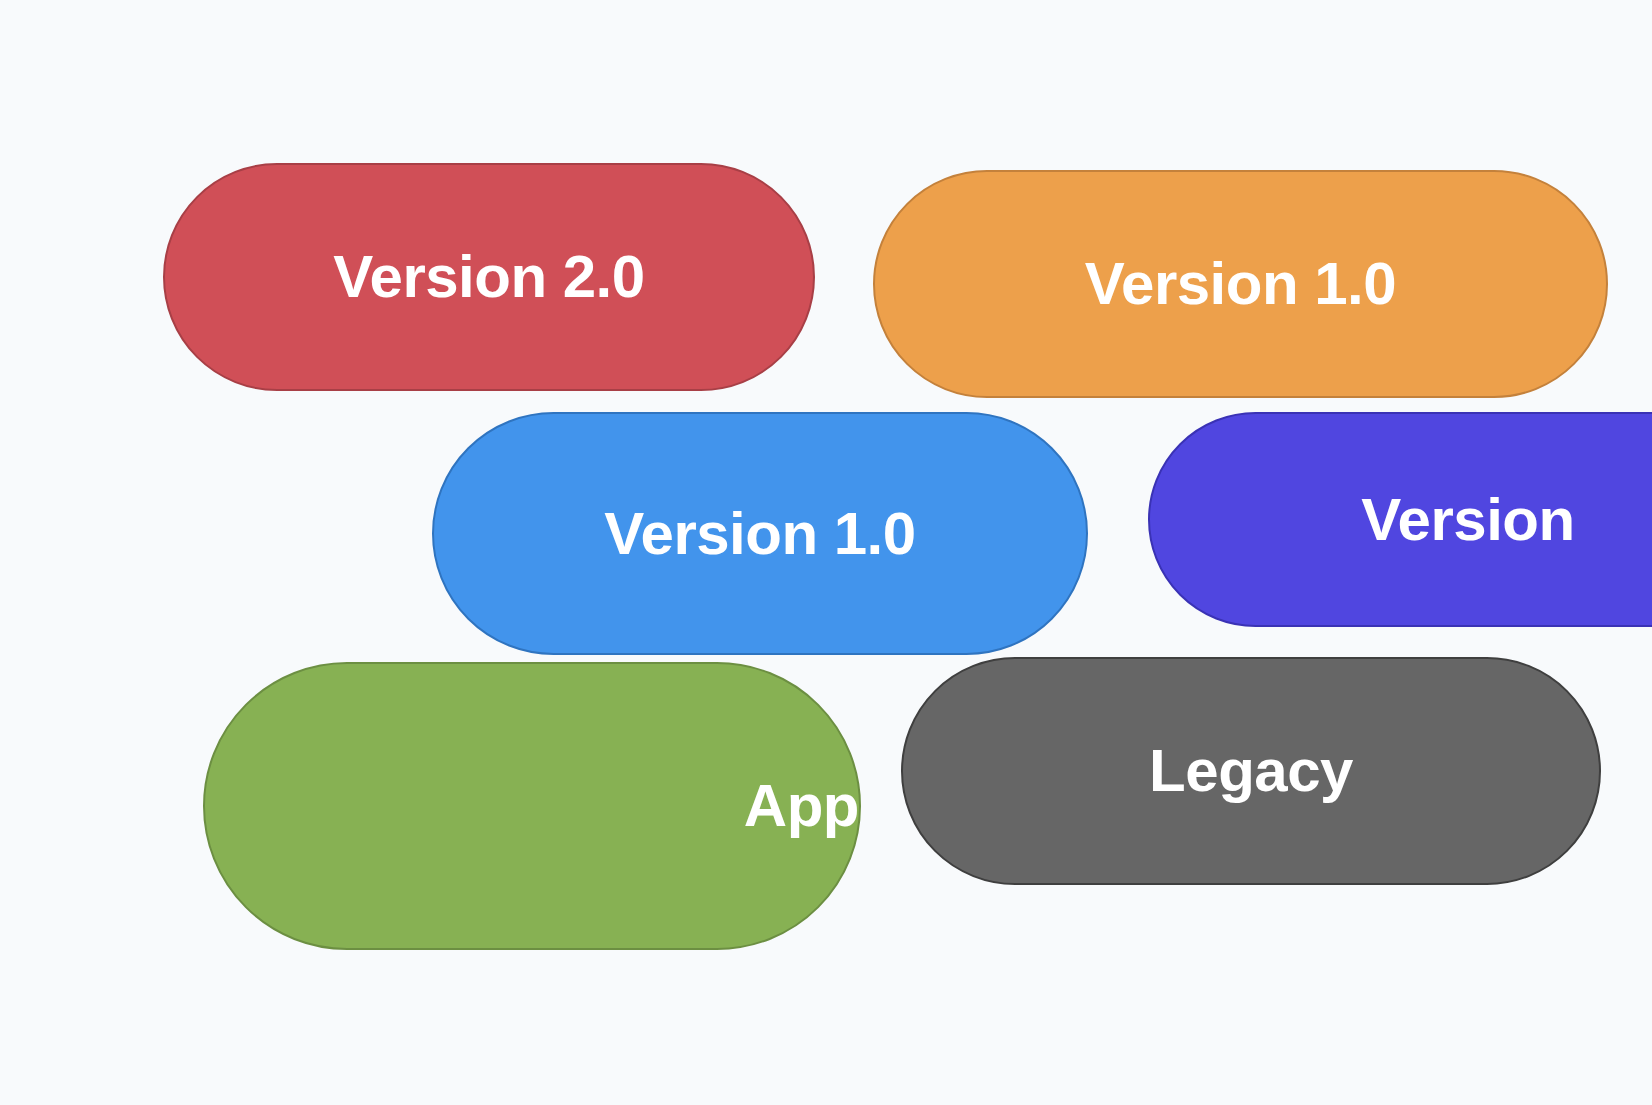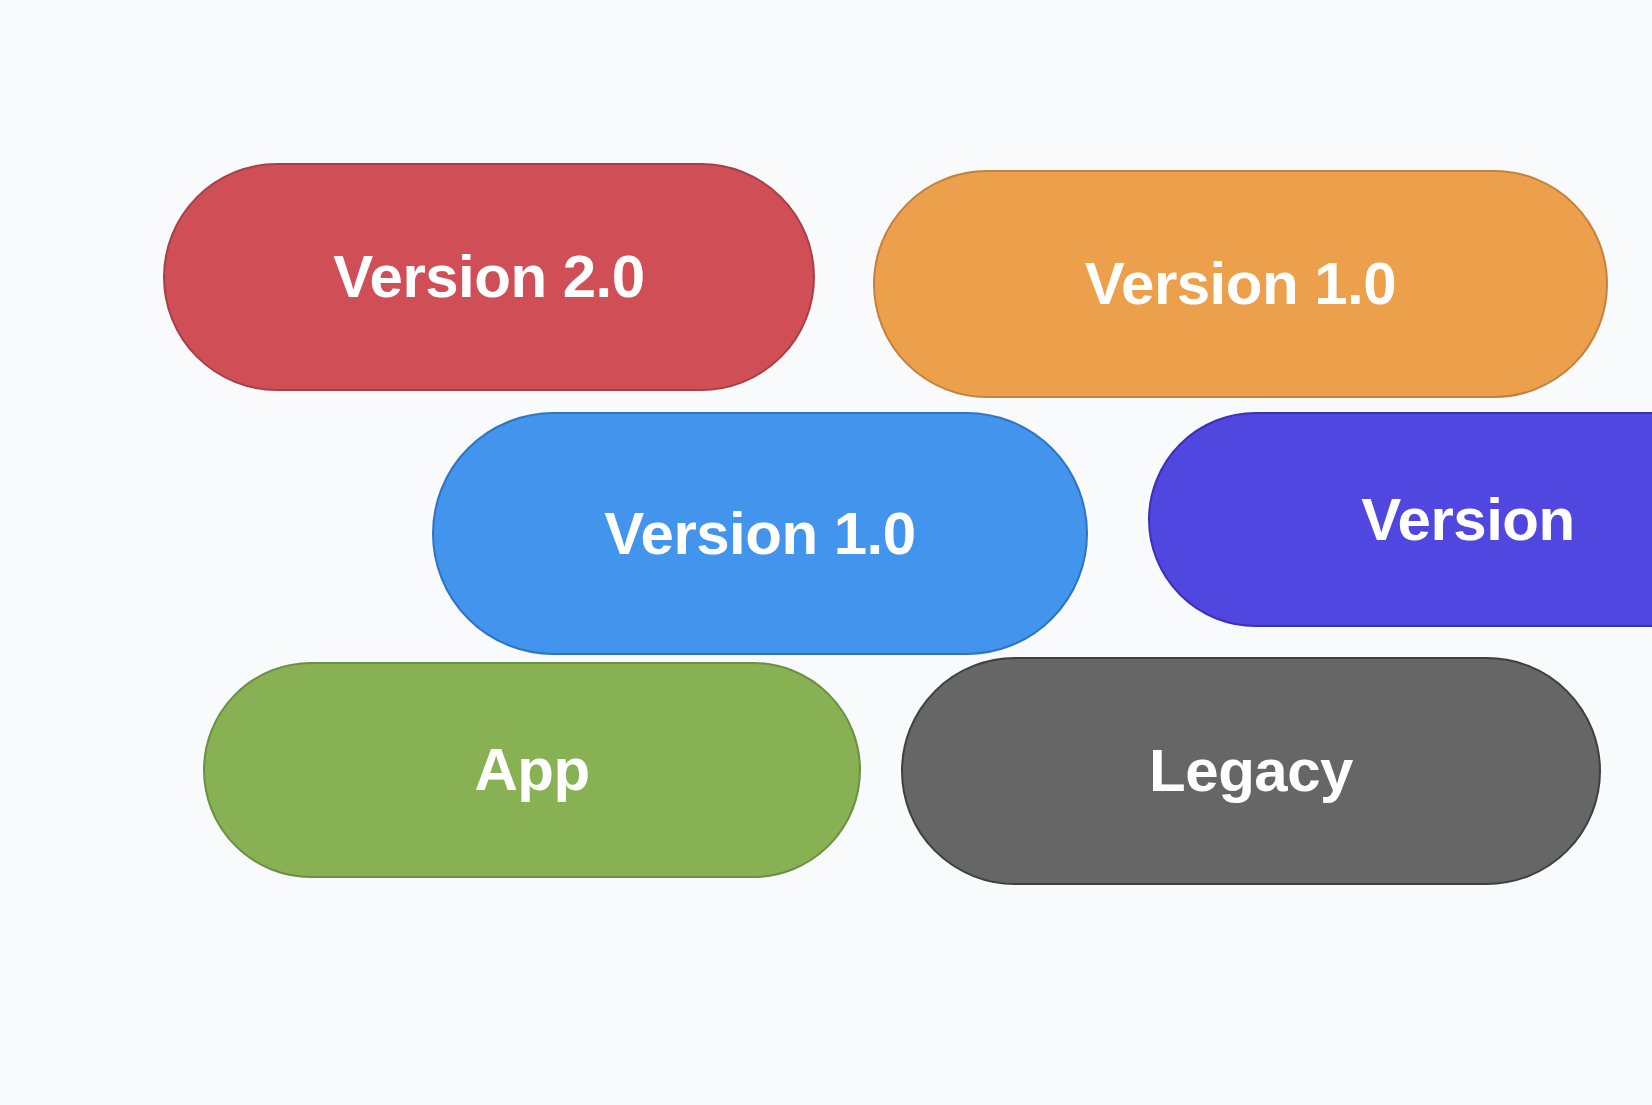--- a/index.html
+++ b/index.html
@@ -68,21 +68,22 @@
     left: 1148px;
     top: 412px;
     width: 640px;
     height: 215px;
   }
   
   #pill-app {
     left: 203px;
     top: 662px;
     width: 658px;
-    height: 216px;
+    height: 288px;
+    justify-content: flex-end;
   }
   #pill-legacy {
     left: 901px;
     top: 657px;
     width: 700px;
     height: 228px;
   }
   .pill-version-cut .pill-label {
     
     transform: translateX(0);

